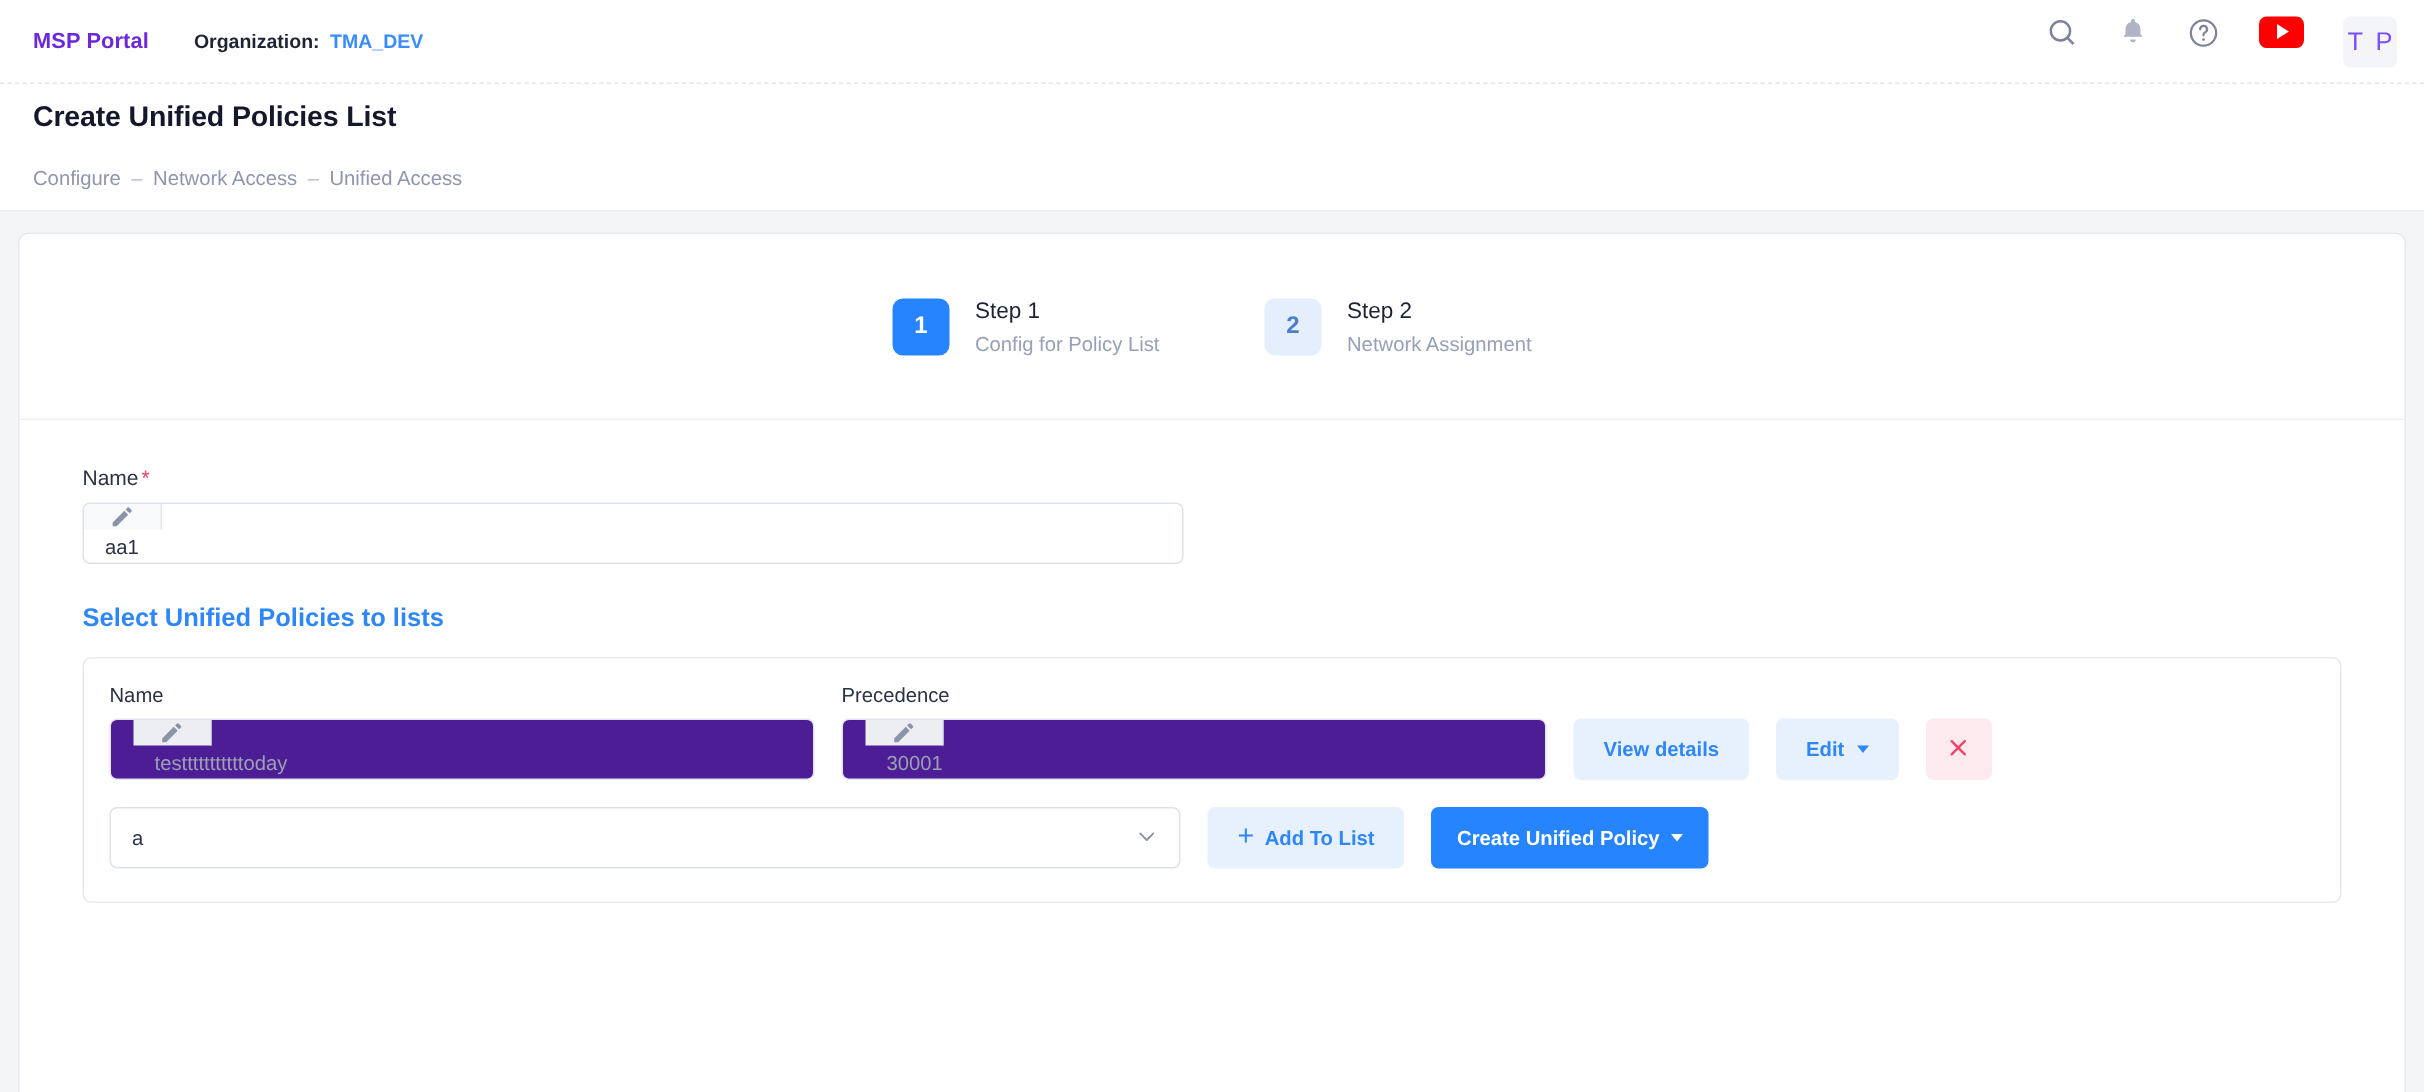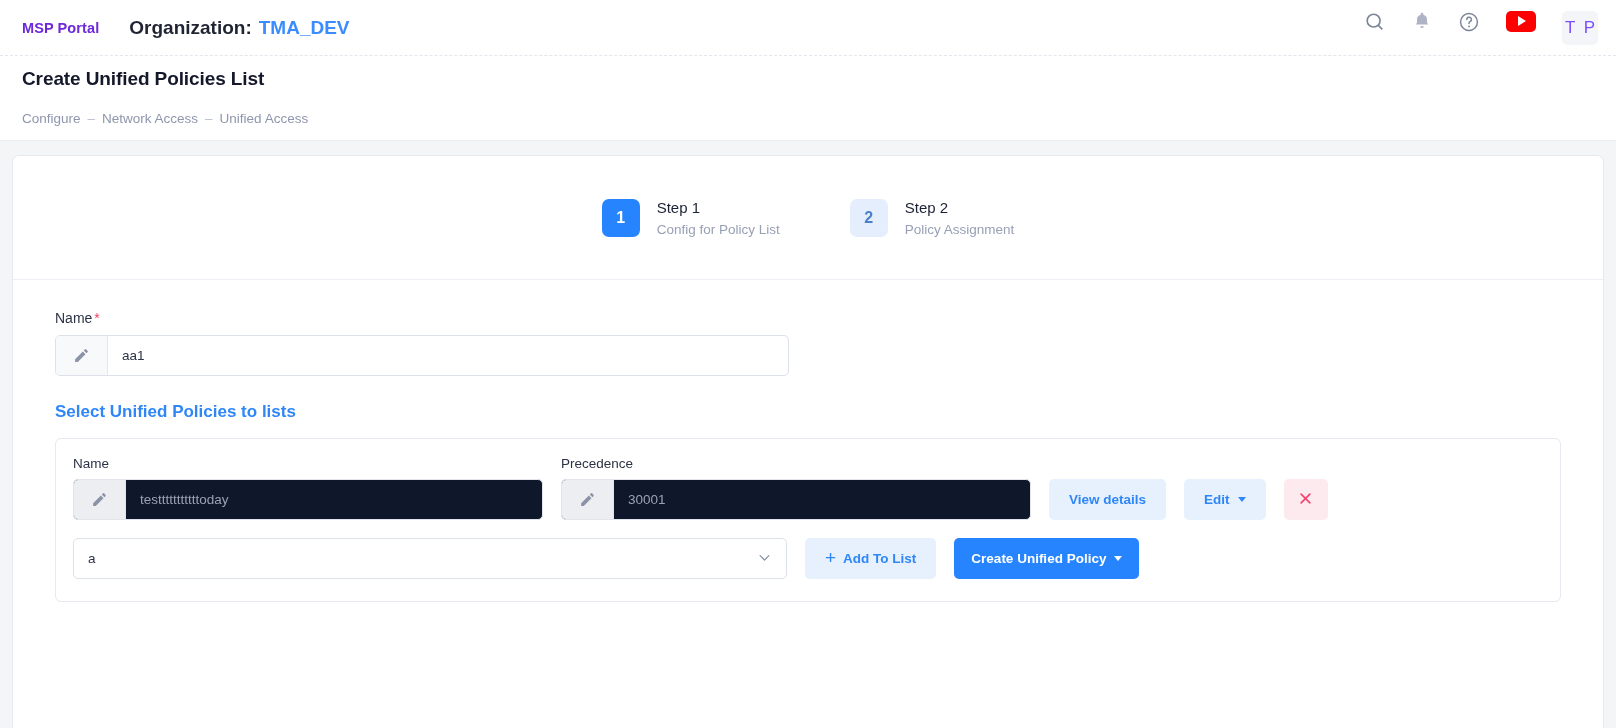--- a/index.html
+++ b/index.html
@@ -24,21 +24,21 @@
     font-size: 14.5px;
     font-weight: 700;
     color: #6d28d9;
     letter-spacing: .1px;
   }
   .org-wrap {
     margin-left: 30px;
     display: flex;
     align-items: baseline;
     gap: 7px;
-    font-size: 19px;
+    font-size: 13px;
   }
   .org-label { font-weight: 700; color: #1f2433; }
   .org-value { font-weight: 700; color: #3b8cff; }
   .topbar-spacer { flex: 1; }
   .topbar-icons {
     display: flex;
     align-items: flex-start;
     gap: 26px;
   }
   .ic { display: flex; align-items: center; justify-content: center; cursor: pointer; }
@@ -152,20 +152,21 @@
 
   .input-group {
     display: flex;
     align-items: stretch;
     width: 734px;
     height: 41px;
     border: 1px solid #dde1ea;
     border-radius: 5px;
     overflow: hidden;
     background: #fff;
+    flex-direction: column;
   }
   .input-addon {
     width: 52px;
     background: #f8f9fb;
     border-right: 1px solid #e4e7ef;
     display: flex; align-items: center; justify-content: center;
   }
   .input-val {
     flex: 1;
     display: flex; align-items: center;
@@ -195,22 +196,23 @@
     gap: 18px;
   }
   .col-name { width: 470px; }
   .col-prec { width: 470px; }
   .sub-label {
     font-size: 13.5px;
     color: #2b3245;
     margin-bottom: 8px;
   }
   .input-group.disabled {
-    background: #0f172a;
+    background: #4c1d95;
     border-color: #e2e5ec;
+    padding-left: 15px;
   }
   .input-group.disabled .input-addon {
     background: #eceef2;
     border-right-color: #e2e5ec;
   }
   .input-group.disabled .input-val { color: #9aa1b3; }
   .ig-full { width: 100%; }
 
   .btn {
     height: 41px;
@@ -335,21 +337,21 @@
         <div class="step-badge active">1</div>
         <div>
           <div class="step-title">Step 1</div>
           <div class="step-sub">Config for Policy List</div>
         </div>
       </div>
       <div class="step">
         <div class="step-badge inactive">2</div>
         <div>
           <div class="step-title">Step 2</div>
-          <div class="step-sub">Policy Assignment</div>
+          <div class="step-sub">Network Assignment</div>
         </div>
       </div>
     </div>
 
     <div class="body">
 
       <div class="field-label">
         <span>Name</span><span class="req">*</span>
       </div>
 

